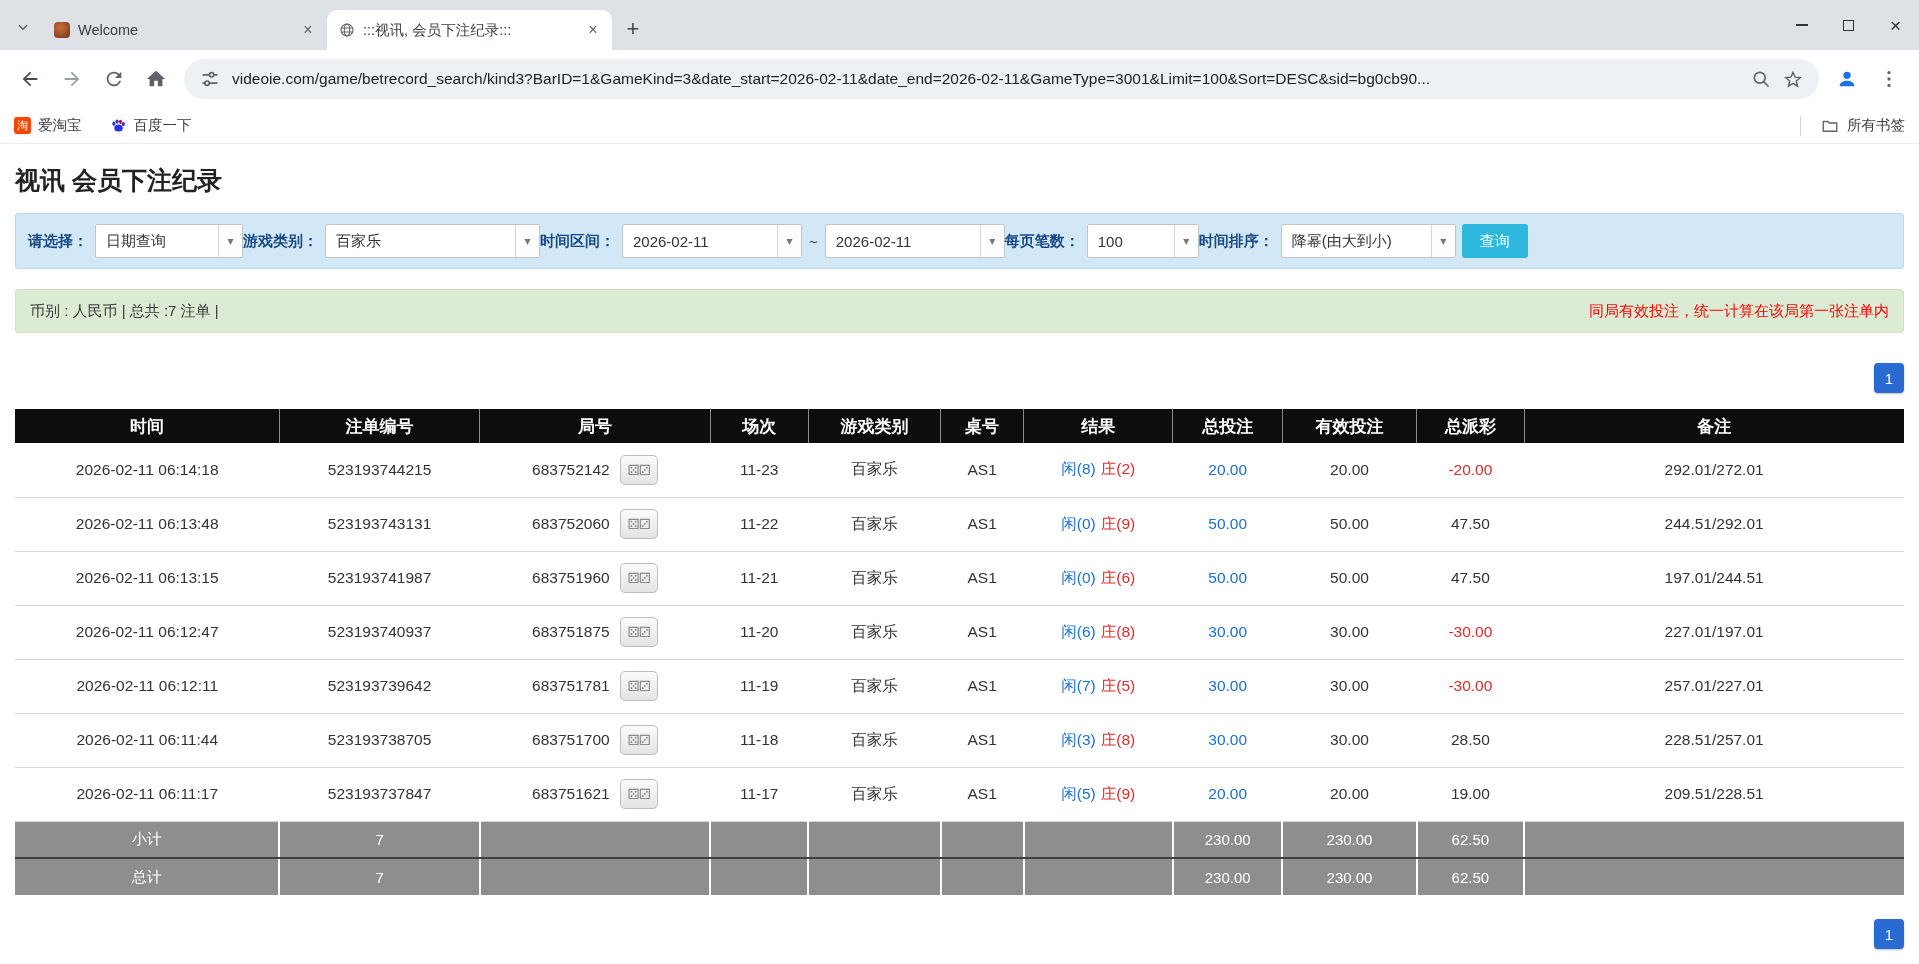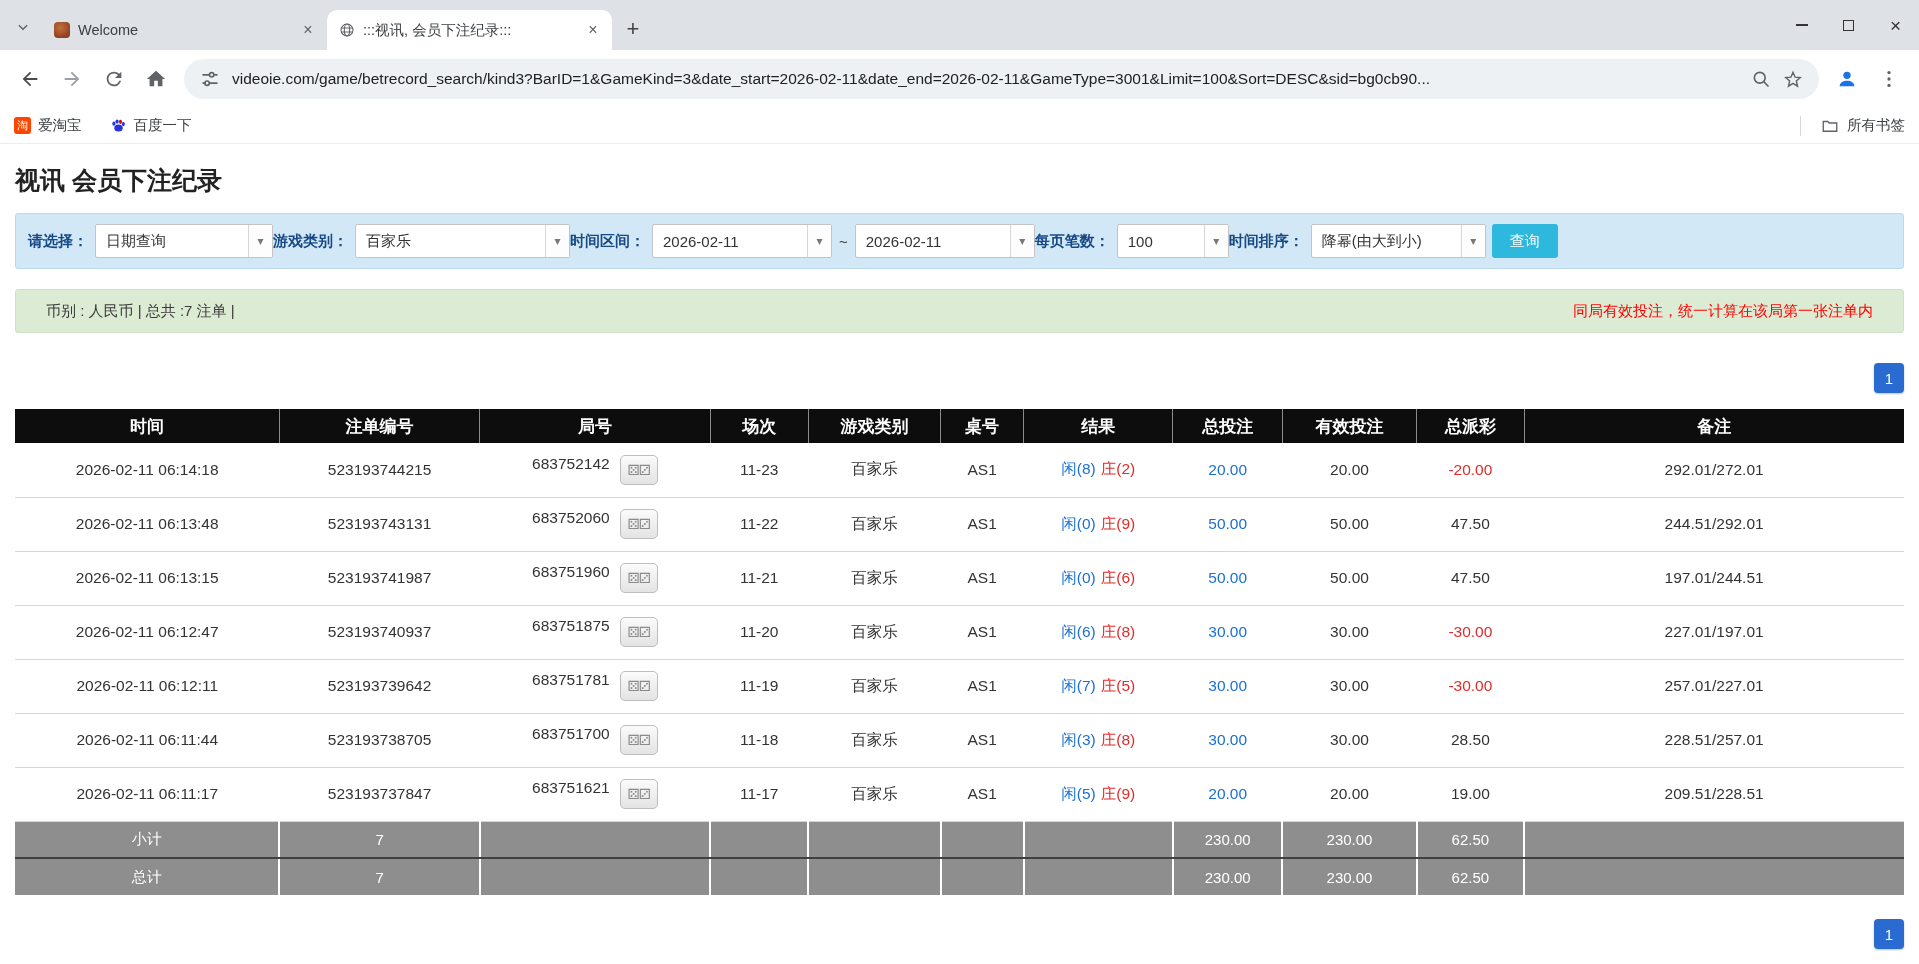--- a/index.html
+++ b/index.html
@@ -46,46 +46,46 @@
   .page-title { font-size:25px; font-weight:700; color:#222; margin:20px 0 16px 0; }
 
   .filter-bar { background:var(--filter-bar-bg,#d3e8f6); border:1px solid #bcd9ec; border-radius:3px;
                 display:flex; align-items:center; padding:10px 12px; height:56px; }
   .fgroup { display:flex; align-items:center; gap:7px; }
   .flabel { color:var(--filter-label,#174a85); font-weight:700; font-size:15px; white-space:nowrap; }
   .combo { display:flex; align-items:stretch; background:#fff; border:1px solid #c4c4c4; height:34px; border-radius:2px; cursor:pointer; }
   .combo-val { flex:1; display:flex; align-items:center; padding:0 10px; font-size:15px; color:#333; white-space:nowrap; overflow:hidden; }
   .combo-arrow { width:24px; border-left:1px solid #d6d6d6; display:flex; align-items:center; justify-content:center;
                  color:#777; font-size:12px; background:#fdfdfd; }
-  .w150{width:178px} .w215{width:215px} .w180{width:180px} .w112{width:112px} .w195{width:175px}
+  .w150{width:148px} .w215{width:215px} .w180{width:180px} .w112{width:112px} .w195{width:175px}
   .tilde { color:#333; font-size:15px; }
   .search-btn { margin-left:6px; height:34px; padding:0 18px; background:var(--search-button-bg,#2eb8dd); color:#fff;
                 border:none; border-radius:3px; font-size:15px; cursor:pointer; font-family:inherit; }
 
   .summary-bar { margin-top:20px; background:var(--summary-bar-bg,#dcebd3); border:1px solid #cfe3c4; border-radius:3px;
-                 display:flex; align-items:center; justify-content:space-between; padding:12px 30px; height:44px; }
+                 display:flex; align-items:center; justify-content:space-between; padding:12px 14px; height:44px; }
   .summary-left { font-size:15px; color:#3a3a3a; }
   .summary-right { font-size:15px; color:var(--summary-warning,#f00); }
 
   .pager { display:flex; justify-content:flex-end; }
   .pager.top { margin:30px 0 16px 0; }
   .pager.bottom { margin:24px 0 10px 0; }
   .page-btn { width:30px; height:30px; background:var(--pager-bg,#2a6bd2); color:#fff; border:none; border-radius:4px;
               font-size:15px; cursor:pointer; box-shadow:0 1px 2px rgba(0,0,0,.25); font-family:inherit; }
 
   table.records { width:100%; border-collapse:collapse; text-align:center; font-size:15.5px; color:#333; table-layout:fixed; }
   .records th { background:var(--table-header-bg,#0d0d0d); color:#fff; font-weight:700; height:34px;
                 border-right:1px solid #8b8b8b; font-size:17px; }
   .records th:last-child { border-right:none; }
   .records tbody td { height:54px; background:#fff; border-bottom:1px solid #d6d6d6; white-space:nowrap; overflow:hidden; }
   .blue { color:var(--accent-blue,#1a6fd4); }
   .neg { color:var(--negative-red,#e02b2b); }
   .res-player { color:var(--accent-blue,#1a6fd4); margin-right:5px; }
   .res-banker { color:var(--negative-red,#e02b2b); }
-  .round-wrap { display:inline-flex; align-items:flex-start; gap:10px; }
+  .round-wrap { display:inline-flex; align-items:center; gap:10px; }
   .dice-btn { display:inline-flex; align-items:center; justify-content:center; width:38px; height:30px;
               border:1px solid #bdbdbd; border-radius:5px; background:linear-gradient(#fbfbfb,#e3e3e3);
               color:#8a8a8a; cursor:pointer; }
   .dice-glyph { font-size:14px; letter-spacing:-1px; font-family:"DejaVu Sans",sans-serif; }
   .records .foot-row td { background:var(--table-footer-bg,#8e8e8e); color:#fff; height:37px; font-size:15px;
                 border-right:2px solid #fff; }
   .records .foot-row td:last-child { border-right:none; }
   .records .foot-row.subtotal td { border-bottom:2px solid #404040; }
 </style>
 </head>

